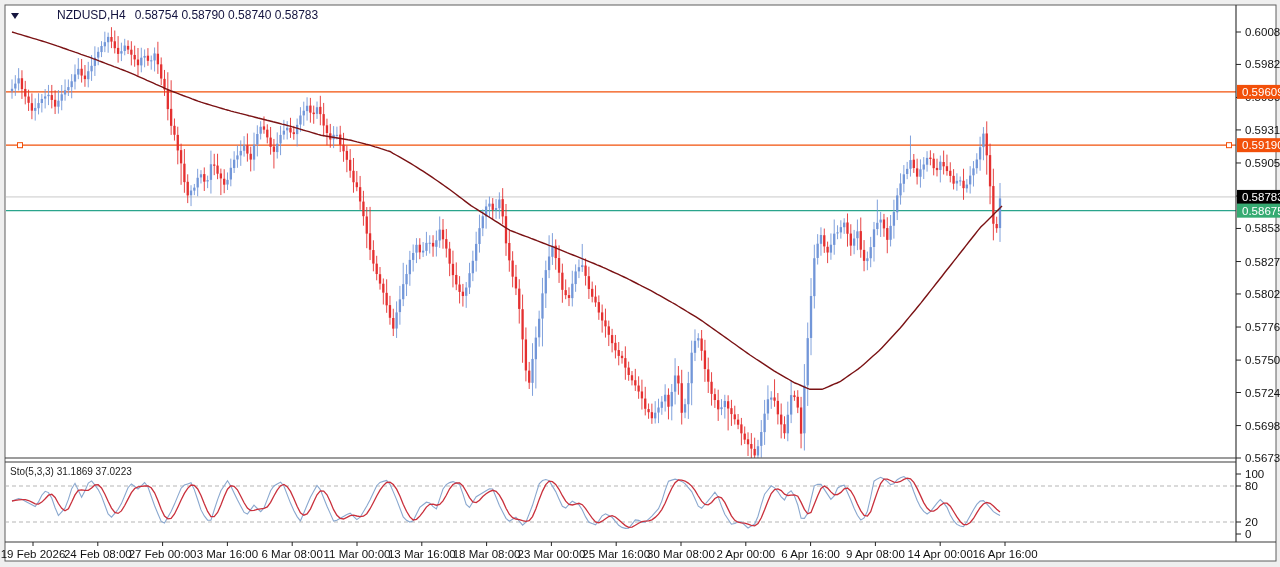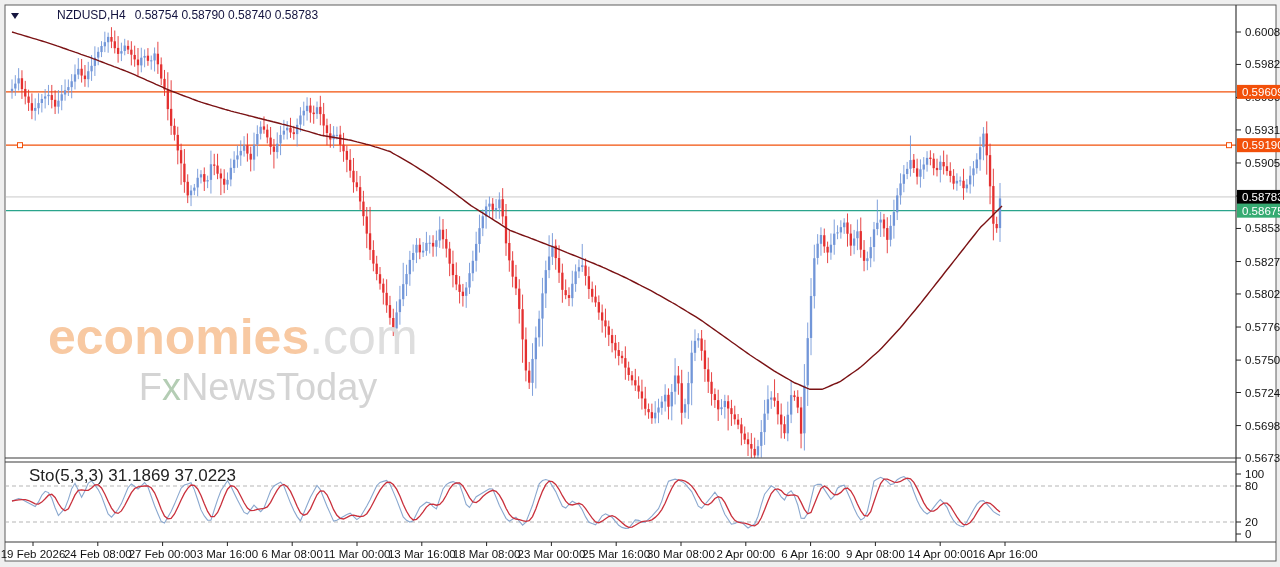--- a/index.html
+++ b/index.html
@@ -11,21 +11,21 @@
   .title-overlay .ohlc{margin-left:9px;}
   .marker-tri{position:absolute;left:11px;top:13px;width:0;height:0;
               border-left:4.5px solid transparent;border-right:4.5px solid transparent;
               border-top:6px solid #16163f;}
   .watermark{position:absolute;left:48px;top:312px;width:360px;text-align:center;
              pointer-events:none;line-height:1;}
   .wm1{font-size:50px;font-weight:700;letter-spacing:0px;color:#f8c9a2;}
   .wm1 .dom{color:#dedede;font-weight:400;}
   .wm2{font-size:38px;font-weight:400;color:#d4d4d4;margin-top:6px;margin-left:60px;}
   .wm2 .fx-x{color:#b4cdb4;}
-  .stoch-label{position:absolute;left:29px;top:466px;font-size:17px;color:#222;
+  .stoch-label{position:absolute;left:10px;top:466px;font-size:10px;color:#222;
                white-space:nowrap;}
   text{font-family:"Liberation Sans",sans-serif;}
 </style>
 </head>
 <body>
 
 <div class="screen">
   <svg id="chart-svg" width="1280" height="567">
       <rect x="0" y="0" width="1280" height="567" fill="#efefef"></rect>
       <rect x="5" y="5" width="1271" height="556" fill="#ffffff" stroke="#5f5f5f" stroke-width="1"></rect>
@@ -746,19 +746,15 @@
         <line x1="1005" y1="542" x2="1005" y2="546" stroke="#222" stroke-width="1"></line>
         <text x="1005" y="558" font-size="11.5" fill="#111111" text-anchor="middle">16 Apr 16:00</text>
       </g>
     </svg>
 
   <div class="title-overlay">
     <span>NZDUSD,H4</span><span class="ohlc">0.58754 0.58790 0.58740 0.58783</span>
   </div>
   <div class="marker-tri"></div>
 
-  <div class="watermark">
-    <div class="wm1"><span>economies</span><span class="dom">.com</span></div>
-    <div class="wm2"><span>F</span><span class="fx-x">x</span><span>NewsToday</span></div>
-  </div>
 
   <div class="stoch-label">Sto(5,3,3) 31.1869 37.0223</div>
 </div>
 
 </body></html>

